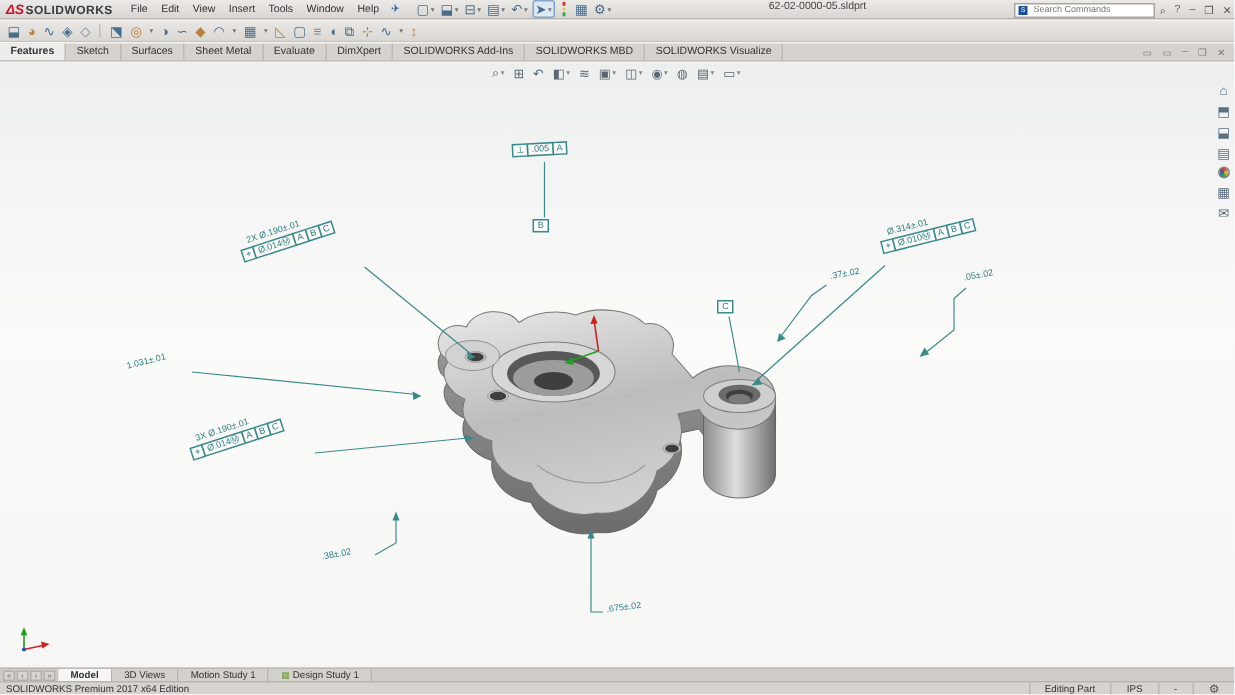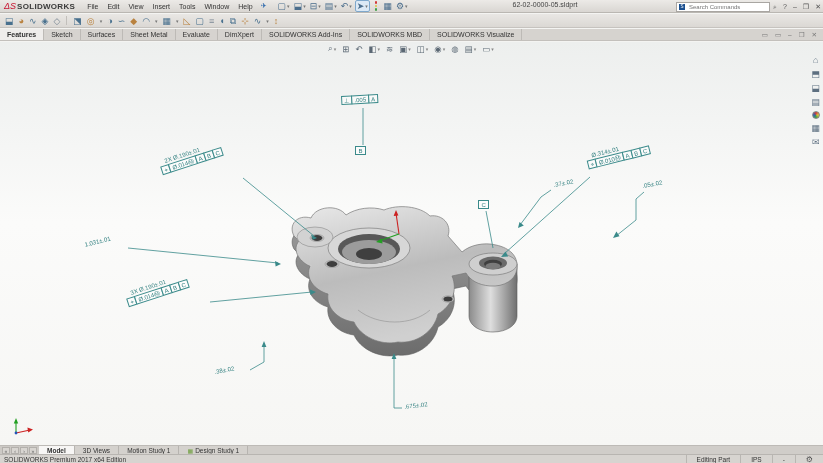--- a/index.html
+++ b/index.html
@@ -5,21 +5,21 @@
   html,body{margin:0;padding:0;background:#fff;}
   *{box-sizing:border-box;}
   .app{position:relative;width:823px;height:463px;overflow:hidden;
        font-family:"Liberation Sans",sans-serif;background:#f4f4f2;user-select:none;}
 
   
   .titlebar{position:absolute;left:0;top:0;width:823px;height:13px;
     background:linear-gradient(#eceae7,#d9d6d2);border-bottom:1px solid #bab7b2;
     display:flex;align-items:center;font-size:7px;color:#333;}
   .logo{display:flex;align-items:baseline;margin-left:4px;white-space:nowrap;}
-  .logo .ds{color:#c8102e;font-weight:normal;font-style:italic;font-size:9px;}
+  .logo .ds{color:#c8102e;font-weight:bold;font-style:italic;font-size:9px;}
   .logo .brand{color:#3a3a3a;font-weight:bold;font-size:8px;letter-spacing:.3px;margin-left:1px;}
   .menus{display:flex;gap:9px;margin-left:12px;}
   .menus span{cursor:default;}
   .pin{margin-left:8px;font-size:7px;color:#1f5fa8;}
   .qicons{display:flex;align-items:center;margin-left:10px;gap:2px;}
   .qi{display:flex;align-items:center;gap:1px;padding:0 1px;}
   .qi .g{font-size:9px;color:#4a6d8c;}
   .qi .caret{font-size:5px;color:#777;}
   .qi.sel{border:1px solid #7fa8cc;background:#dce9f5;border-radius:2px;}
   .tlight{display:inline-flex;flex-direction:column;gap:1px;padding:1px 2px;}

